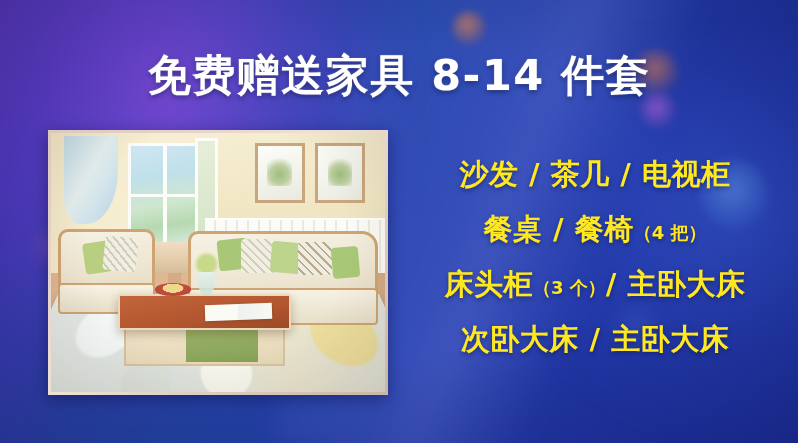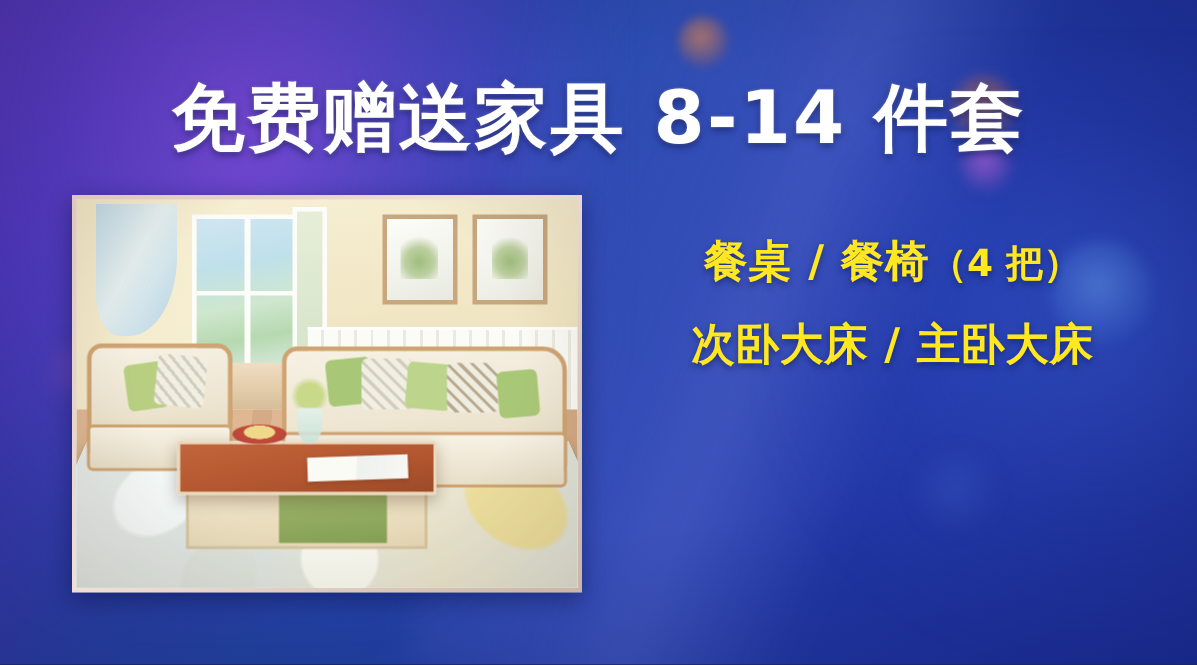--- a/index.html
+++ b/index.html
@@ -99,21 +99,21 @@
               background: radial-gradient(circle at 50% 48%, rgba(72,110,210,0.30), rgba(58,90,190,0.10) 62%, rgba(50,80,180,0) 100%);
               filter: blur(6px); }
 
   
   .headline {
     position: absolute;
     left: 0; right: 0;
     top: 54px;
     text-align: center;
     color: #ffffff;
-    font-size: 49px;
+    font-size: 43px;
     font-weight: bold;
     letter-spacing: 1.5px;
     line-height: 1.0;
     white-space: nowrap;
     text-shadow: 0 2px 5px rgba(10,16,70,0.55), 0 0 2px rgba(255,255,255,0.35);
   }
 
   
   .photo-frame {
     position: absolute;
@@ -290,21 +290,21 @@
   .list-line {
     font-size: 29px;
     font-weight: bold;
     line-height: 1;
     white-space: nowrap;
     letter-spacing: 0.5px;
     margin-bottom: 26px;
     text-shadow: 0 2px 4px rgba(10,16,70,0.50);
   }
   .list-line:last-child { margin-bottom: 0; }
-  .qty { font-size: 25px; letter-spacing: 0px; }
+  .qty { font-size: 18px; letter-spacing: 0px; }
 </style>
 </head>
 <body>
 
 <div id="poster">
 
   <div class="bg-base"></div>
   <div class="bg-sheen-a"></div>
   <div class="bg-sheen-b"></div>
   <div class="bg-sheen-c"></div>
@@ -348,20 +348,26 @@
       <div class="ph-table"></div>
       <div class="ph-bowl"></div>
       <div class="ph-vase"></div>
       <div class="ph-book"></div>
       <div class="ph-shade"></div>
     </div>
   </div>
 
   <div class="list">
     <div class="list-line">
+      <span>沙发 / 茶几 / 电视柜</span>
+    </div>
+    <div class="list-line">
       <span>餐桌 / 餐椅</span><span class="qty">（4 把）</span>
+    </div>
+    <div class="list-line">
+      <span>床头柜</span><span class="qty">（3 个）</span><span>/ 主卧大床</span>
     </div>
     <div class="list-line">
       <span>次卧大床 / 主卧大床</span>
     </div>
   </div>
 
 </div>
 
 </body></html>

